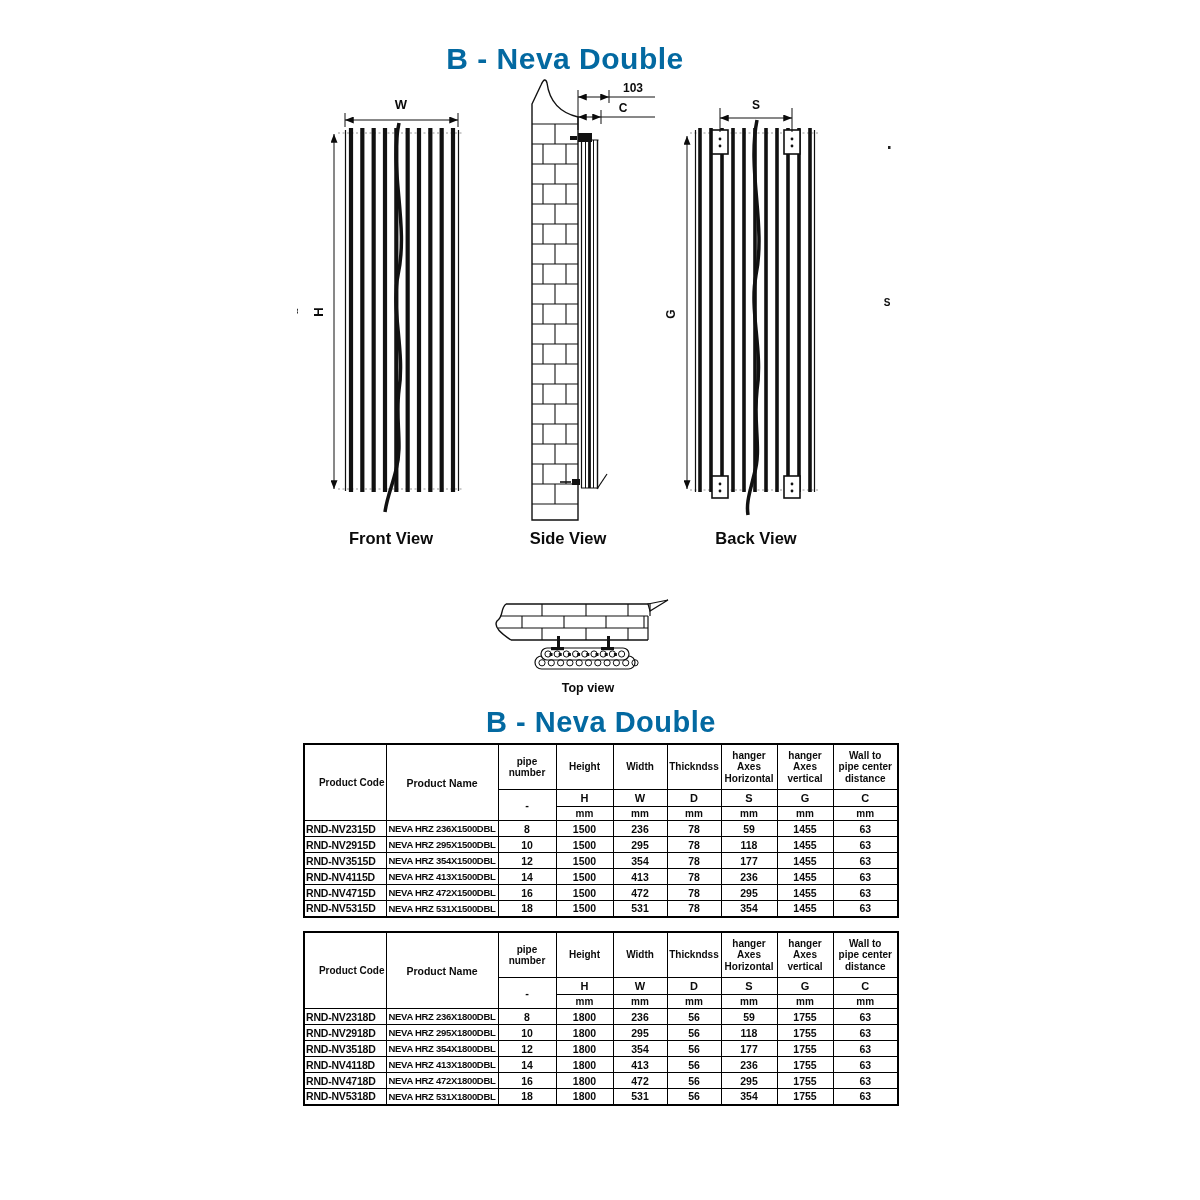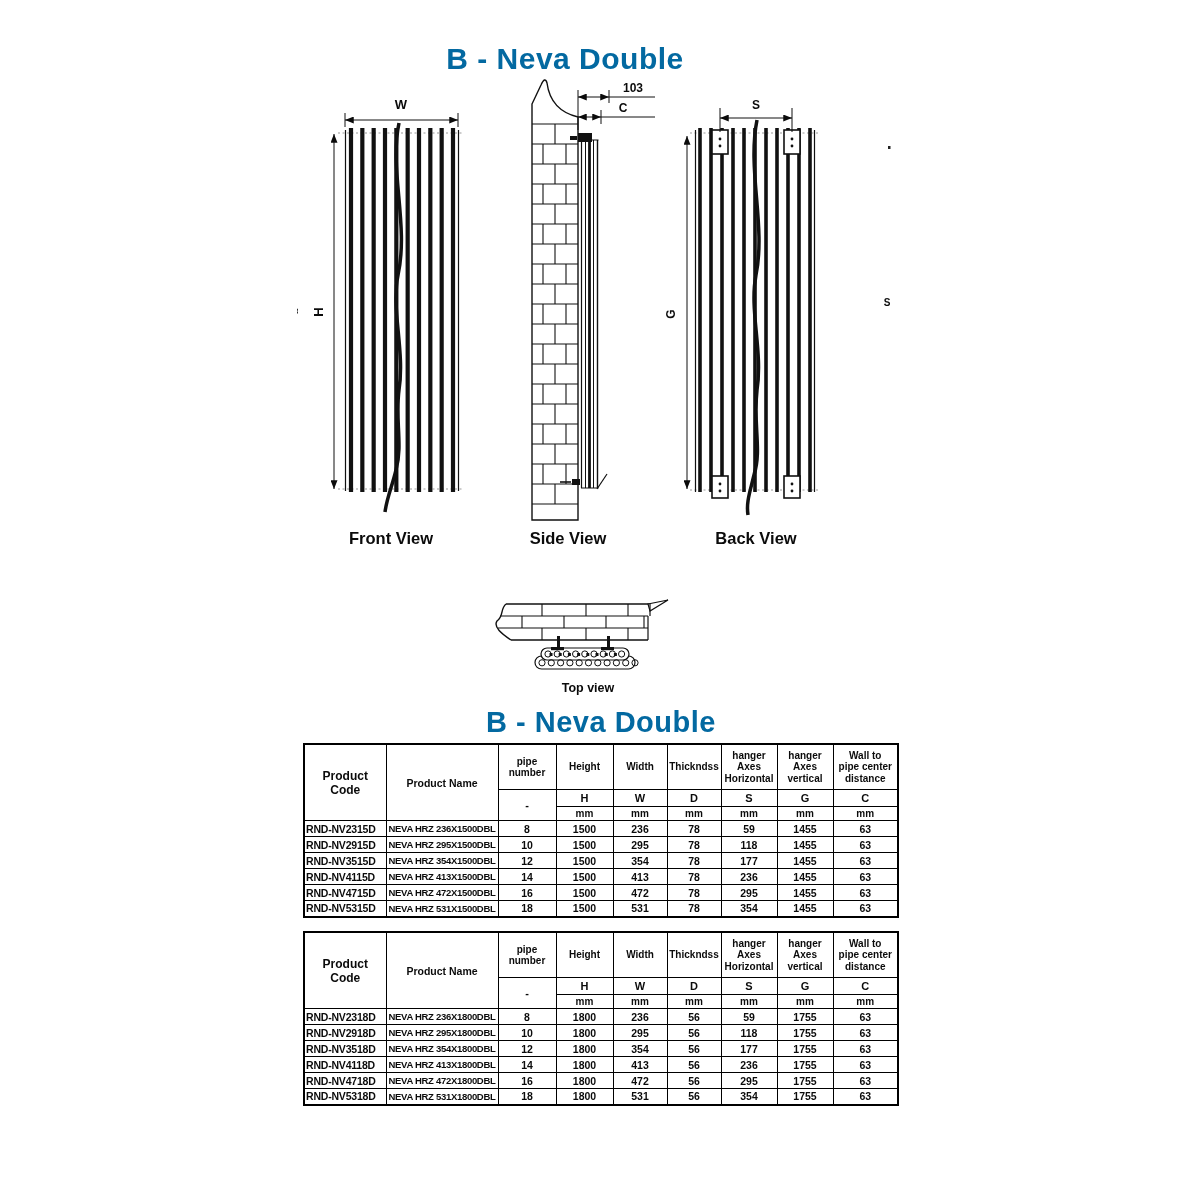--- a/index.html
+++ b/index.html
@@ -10,21 +10,21 @@
          transform:translateX(-50%);color:#0369a1;}
   #title-tables{font-size:29px;}
   table.spec{border-collapse:collapse;table-layout:fixed;border:2px solid #000;
              font-weight:bold;color:#0b0b0b;}
   .spec th,.spec td{border:1px solid #000;padding:0 1px;overflow:hidden;
                     font-weight:bold;}
   .spec tr.hrow1 th{height:44px;}
   .spec tr.hrow2 th{height:16px;font-size:11px;text-align:center;}
   .spec tr.hrow3 th{height:13px;font-size:10px;text-align:center;}
   .spec tbody tr{height:16px;padding-left:40px;}
-  th.h-code{font-size:12px;text-align:center;vertical-align:middle;}
+  th.h-code{font-size:10px;text-align:right;vertical-align:middle;}
   th.h-name{font-size:10.5px;text-align:center;vertical-align:middle;}
   th.h-label{font-size:10px;line-height:1.12;white-space:pre-line;text-align:center;
              vertical-align:middle;}
   td.code{font-size:10.5px;text-align:left;letter-spacing:-0.2px;}
   td.name{font-size:9.5px;text-align:center;letter-spacing:-0.3px;}
   td.val{font-size:10.5px;text-align:center;}
   svg text{fill:#0b0b0b;font-family:"Liberation Sans",sans-serif;font-weight:bold;}
 </style>
 </head>
 <body>

